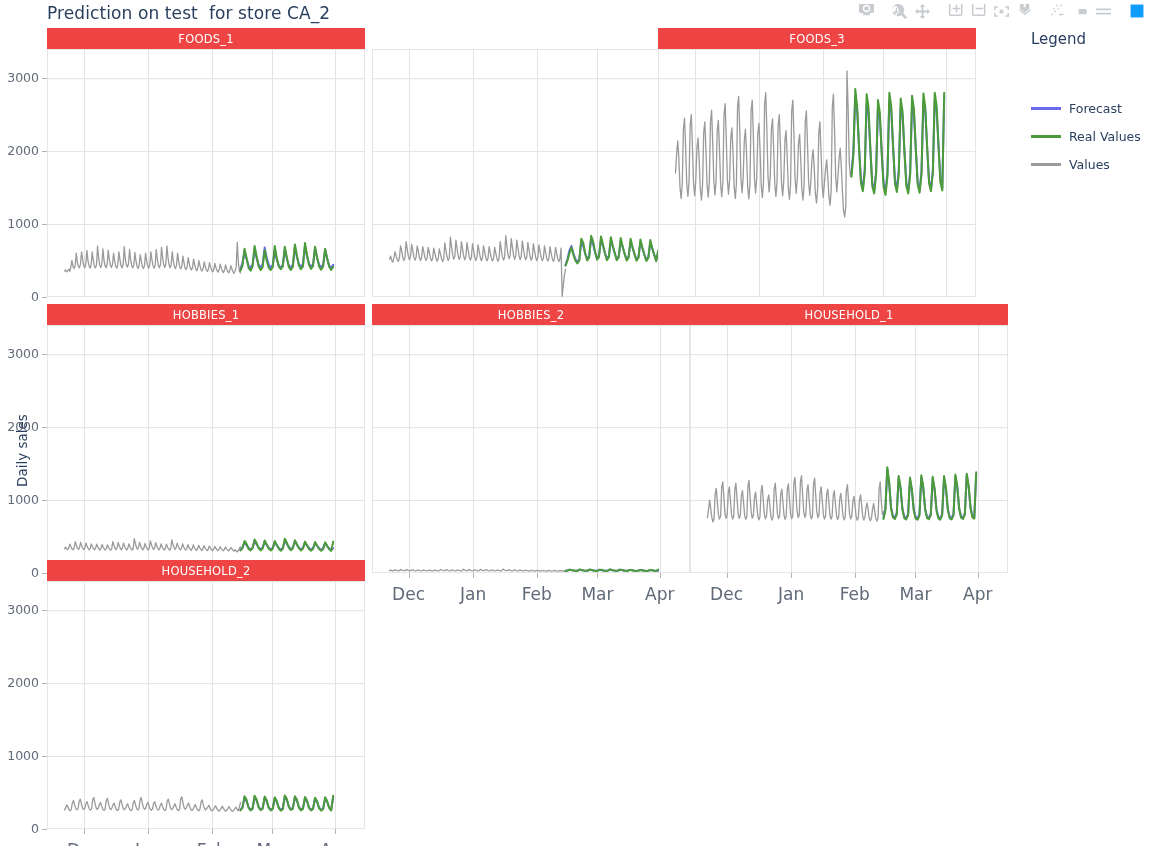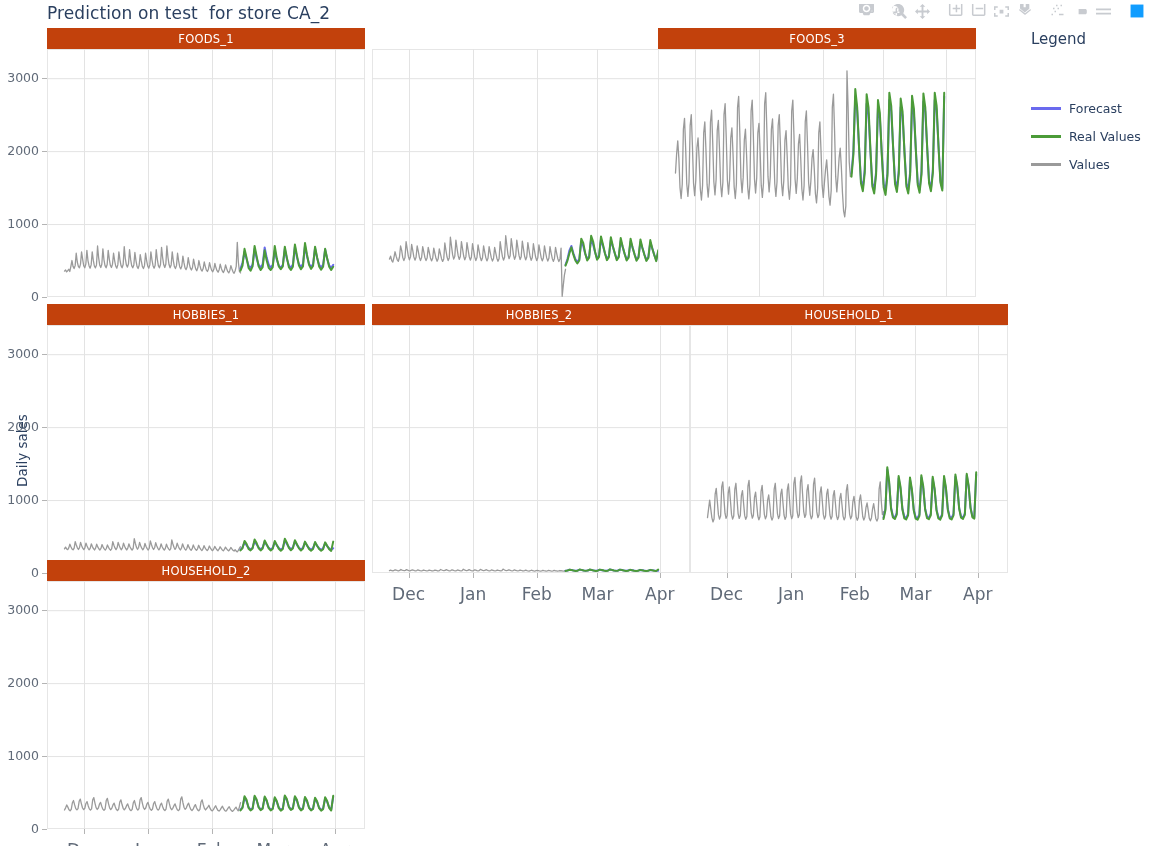--- a/index.html
+++ b/index.html
@@ -39,21 +39,21 @@
   .legend{position:absolute;left:1031px;top:30px;width:118px;}
   .legend-title{font-size:15px;color:#2a3f5f;margin:0 0 46px 0;}
   .legend-item{display:flex;align-items:center;height:28px;}
   .legend-swatch{width:30px;height:3px;margin-right:8px;flex:0 0 auto;}
   .legend-label{font-size:12.5px;color:#2a3f5f;white-space:nowrap;}
 
   
   .panel{position:absolute;}
   .strip{
     position:absolute;left:0;top:0;right:0;height:21px;
-    background:#c2410c;display:flex;align-items:center;justify-content:center;
+    background:#ef4444;display:flex;align-items:center;justify-content:center;
   }
   .strip-label{
     font-size:11.5px;color:#ffffff;letter-spacing:0.2px;white-space:nowrap;
   }
   .plotarea{position:absolute;left:0;top:21px;right:0;bottom:0;background:#ffffff;}
   .plotarea svg{display:block;}
 
   
   .ytick{
     position:absolute;font-size:12.5px;color:#606a78;
@@ -248,21 +248,21 @@
             <line x1="101.5" x2="101.5" y1="0" y2="248" stroke="#e3e3e3" stroke-width="1"></line>
             <line x1="165.5" x2="165.5" y1="0" y2="248" stroke="#e3e3e3" stroke-width="1"></line>
             <line x1="225.5" x2="225.5" y1="0" y2="248" stroke="#e3e3e3" stroke-width="1"></line>
             <line x1="288.5" x2="288.5" y1="0" y2="248" stroke="#e3e3e3" stroke-width="1"></line>
             <path d="M17.49,223.93 L18.56,222.11 L19.64,223.93 L20.71,224.66 L21.78,222.84 L22.86,219.19 L23.93,221.74 L25.00,223.93 L26.08,224.80 L27.15,223.05 L28.22,216.64 L29.30,219.92 L30.37,222.84 L31.44,224.51 L32.51,222.62 L33.59,217.36 L34.66,220.65 L35.73,223.20 L36.81,224.66 L37.88,222.84 L38.95,218.09 L40.03,221.01 L41.10,223.35 L42.17,224.80 L43.25,223.05 L44.32,218.82 L45.39,221.60 L46.47,223.64 L47.54,224.95 L48.61,223.20 L49.69,219.19 L50.76,221.89 L51.83,223.78 L52.91,225.02 L53.98,223.35 L55.05,219.55 L56.13,222.11 L57.20,223.93 L58.27,225.10 L59.34,223.49 L60.42,219.92 L61.49,222.32 L62.56,224.08 L63.64,225.24 L64.71,223.64 L65.78,216.64 L66.86,220.14 L67.93,222.91 L69.00,224.66 L70.08,222.76 L71.15,217.36 L72.22,220.57 L73.30,223.20 L74.37,224.80 L75.44,222.91 L76.52,218.09 L77.59,221.16 L78.66,223.49 L79.74,224.95 L80.81,223.20 L81.88,218.82 L82.96,221.74 L84.03,223.78 L85.10,225.10 L86.17,223.35 L87.25,213.72 L88.32,218.24 L89.39,222.11 L90.47,224.29 L91.54,222.47 L92.61,217.36 L93.69,220.72 L94.76,223.20 L95.83,224.80 L96.91,222.98 L97.98,218.46 L99.05,221.45 L100.13,223.64 L101.20,225.02 L102.27,223.27 L103.35,215.91 L104.42,219.55 L105.49,222.62 L106.57,224.51 L107.64,222.76 L108.71,217.73 L109.79,221.01 L110.86,223.35 L111.93,224.88 L113.00,223.13 L114.08,218.82 L115.15,221.74 L116.22,223.78 L117.30,225.10 L118.37,223.42 L119.44,219.19 L120.52,222.03 L121.59,223.93 L122.66,225.17 L123.74,223.56 L124.81,214.81 L125.88,218.97 L126.96,222.32 L128.03,224.44 L129.10,222.69 L130.18,218.09 L131.25,221.16 L132.32,223.49 L133.40,224.95 L134.47,223.27 L135.54,218.82 L136.62,221.74 L137.69,223.78 L138.76,225.17 L139.83,223.49 L140.91,219.55 L141.98,222.18 L143.05,224.08 L144.13,225.32 L145.20,223.71 L146.27,219.92 L147.35,222.47 L148.42,224.22 L149.49,225.39 L150.57,223.78 L151.64,220.28 L152.71,222.62 L153.79,224.37 L154.86,225.53 L155.93,223.93 L157.01,220.65 L158.08,222.91 L159.15,224.51 L160.23,225.61 L161.30,224.08 L162.37,221.01 L163.45,223.05 L164.52,224.66 L165.59,225.68 L166.67,224.15 L167.74,221.38 L168.81,223.20 L169.88,224.80 L170.96,225.75 L172.03,224.22 L173.10,221.74 L174.18,223.42 L175.25,224.95 L176.32,225.83 L177.40,224.37 L178.47,222.11 L179.54,223.64 L180.62,225.10 L181.69,225.90 L182.76,224.51 L183.84,222.47 L184.91,223.93 L185.98,225.24 L187.06,225.97 L188.13,224.66 L189.20,226.12 L190.28,226.85 L191.35,225.39 L192.42,223.20 L193.50,221.74" fill="none" stroke="#9a9a9a" stroke-width="1.3" stroke-linejoin="round" stroke-linecap="round"></path>
             <path d="M193.50,224.66 L195.51,222.47 L197.53,217.36 L199.54,220.28 L201.56,222.84 L203.57,224.51 L205.59,222.76 L207.60,215.91 L209.62,219.55 L211.63,222.47 L213.65,224.37 L215.66,222.62 L217.68,216.64 L219.69,219.99 L221.71,222.76 L223.72,224.51 L225.74,222.84 L227.76,217.00 L229.77,220.28 L231.79,222.91 L233.80,224.66 L235.82,222.91 L237.83,215.18 L239.85,218.97 L241.86,222.03 L243.88,224.22 L245.89,222.47 L247.91,216.27 L249.92,219.84 L251.94,222.62 L253.95,224.51 L255.97,222.76 L257.99,217.36 L260.00,220.57 L262.02,223.05 L264.03,224.80 L266.05,223.05 L268.06,217.73 L270.08,220.87 L272.09,223.20 L274.11,224.88 L276.12,223.13 L278.14,218.09 L280.15,221.16 L282.17,223.35 L284.18,224.95 L286.20,223.20" fill="none" stroke="#6a6aee" stroke-width="2" stroke-linejoin="round" stroke-linecap="round"></path>
             <path d="M193.50,225.39 L195.51,223.20 L197.53,215.91 L199.54,218.82 L201.56,223.93 L203.57,225.39 L205.59,223.20 L207.60,214.45 L209.62,218.09 L211.63,223.20 L213.65,225.39 L215.66,223.56 L217.68,215.54 L219.69,219.55 L221.71,223.56 L223.72,225.53 L225.74,223.78 L227.76,215.91 L229.77,219.92 L231.79,223.78 L233.80,225.68 L235.82,223.93 L237.83,213.72 L239.85,217.73 L241.86,222.84 L243.88,225.24 L245.89,223.35 L247.91,215.18 L249.92,219.19 L251.94,223.35 L253.95,225.53 L255.97,223.64 L257.99,216.64 L260.00,220.28 L262.02,223.93 L264.03,225.75 L266.05,224.08 L268.06,217.00 L270.08,220.65 L272.09,224.08 L274.11,225.83 L276.12,224.22 L278.14,217.36 L280.15,220.87 L282.17,224.22 L284.18,225.90 L286.20,216.64" fill="none" stroke="#4b9b38" stroke-width="2" stroke-linejoin="round" stroke-linecap="round"></path>
           </svg>
         </div>
       </div>
-      <div class="panel" style="left: 372px; top: 304px; width: 318px; height: 269px; padding-left: 16px;">
+      <div class="panel" style="left: 372px; top: 304px; width: 318px; height: 269px;">
         <div class="strip">
           <span class="strip-label">HOBBIES_2</span>
         </div>
         <div class="plotarea">
           <svg width="318" height="248" viewBox="0 0 318 248">
             <rect x="0.5" y="0.5" width="317" height="247" fill="#ffffff" stroke="#e6e6e6" stroke-width="1"></rect>
             <line x1="0" x2="318" y1="248.5" y2="248.5" stroke="#e3e3e3" stroke-width="1"></line>
             <line x1="0" x2="318" y1="175.55882352941177" y2="175.55882352941177" stroke="#e3e3e3" stroke-width="1"></line>
             <line x1="0" x2="318" y1="102.61764705882354" y2="102.61764705882354" stroke="#e3e3e3" stroke-width="1"></line>
             <line x1="0" x2="318" y1="29.676470588235304" y2="29.676470588235304" stroke="#e3e3e3" stroke-width="1"></line>

